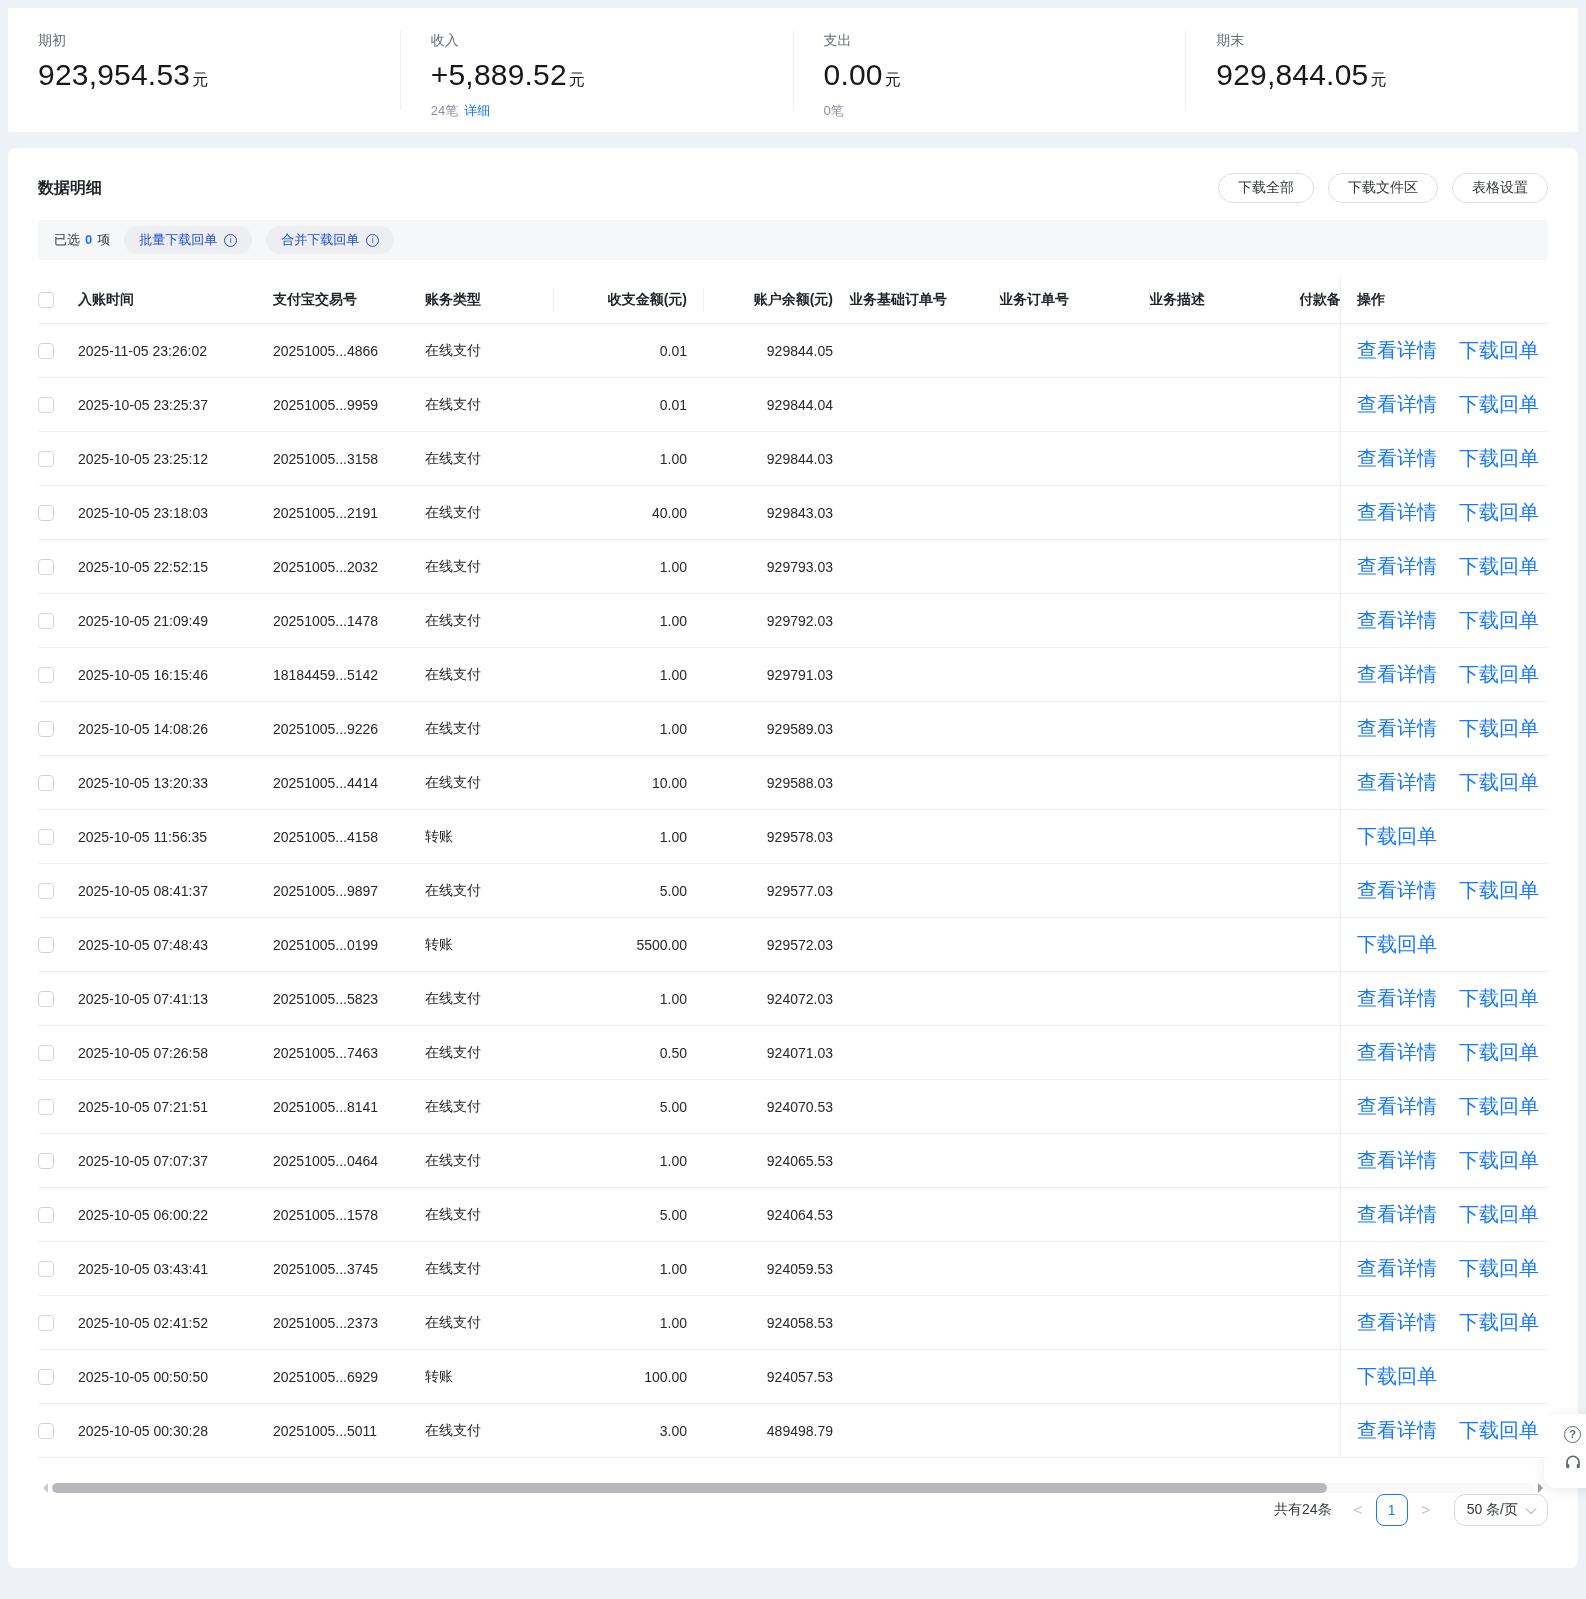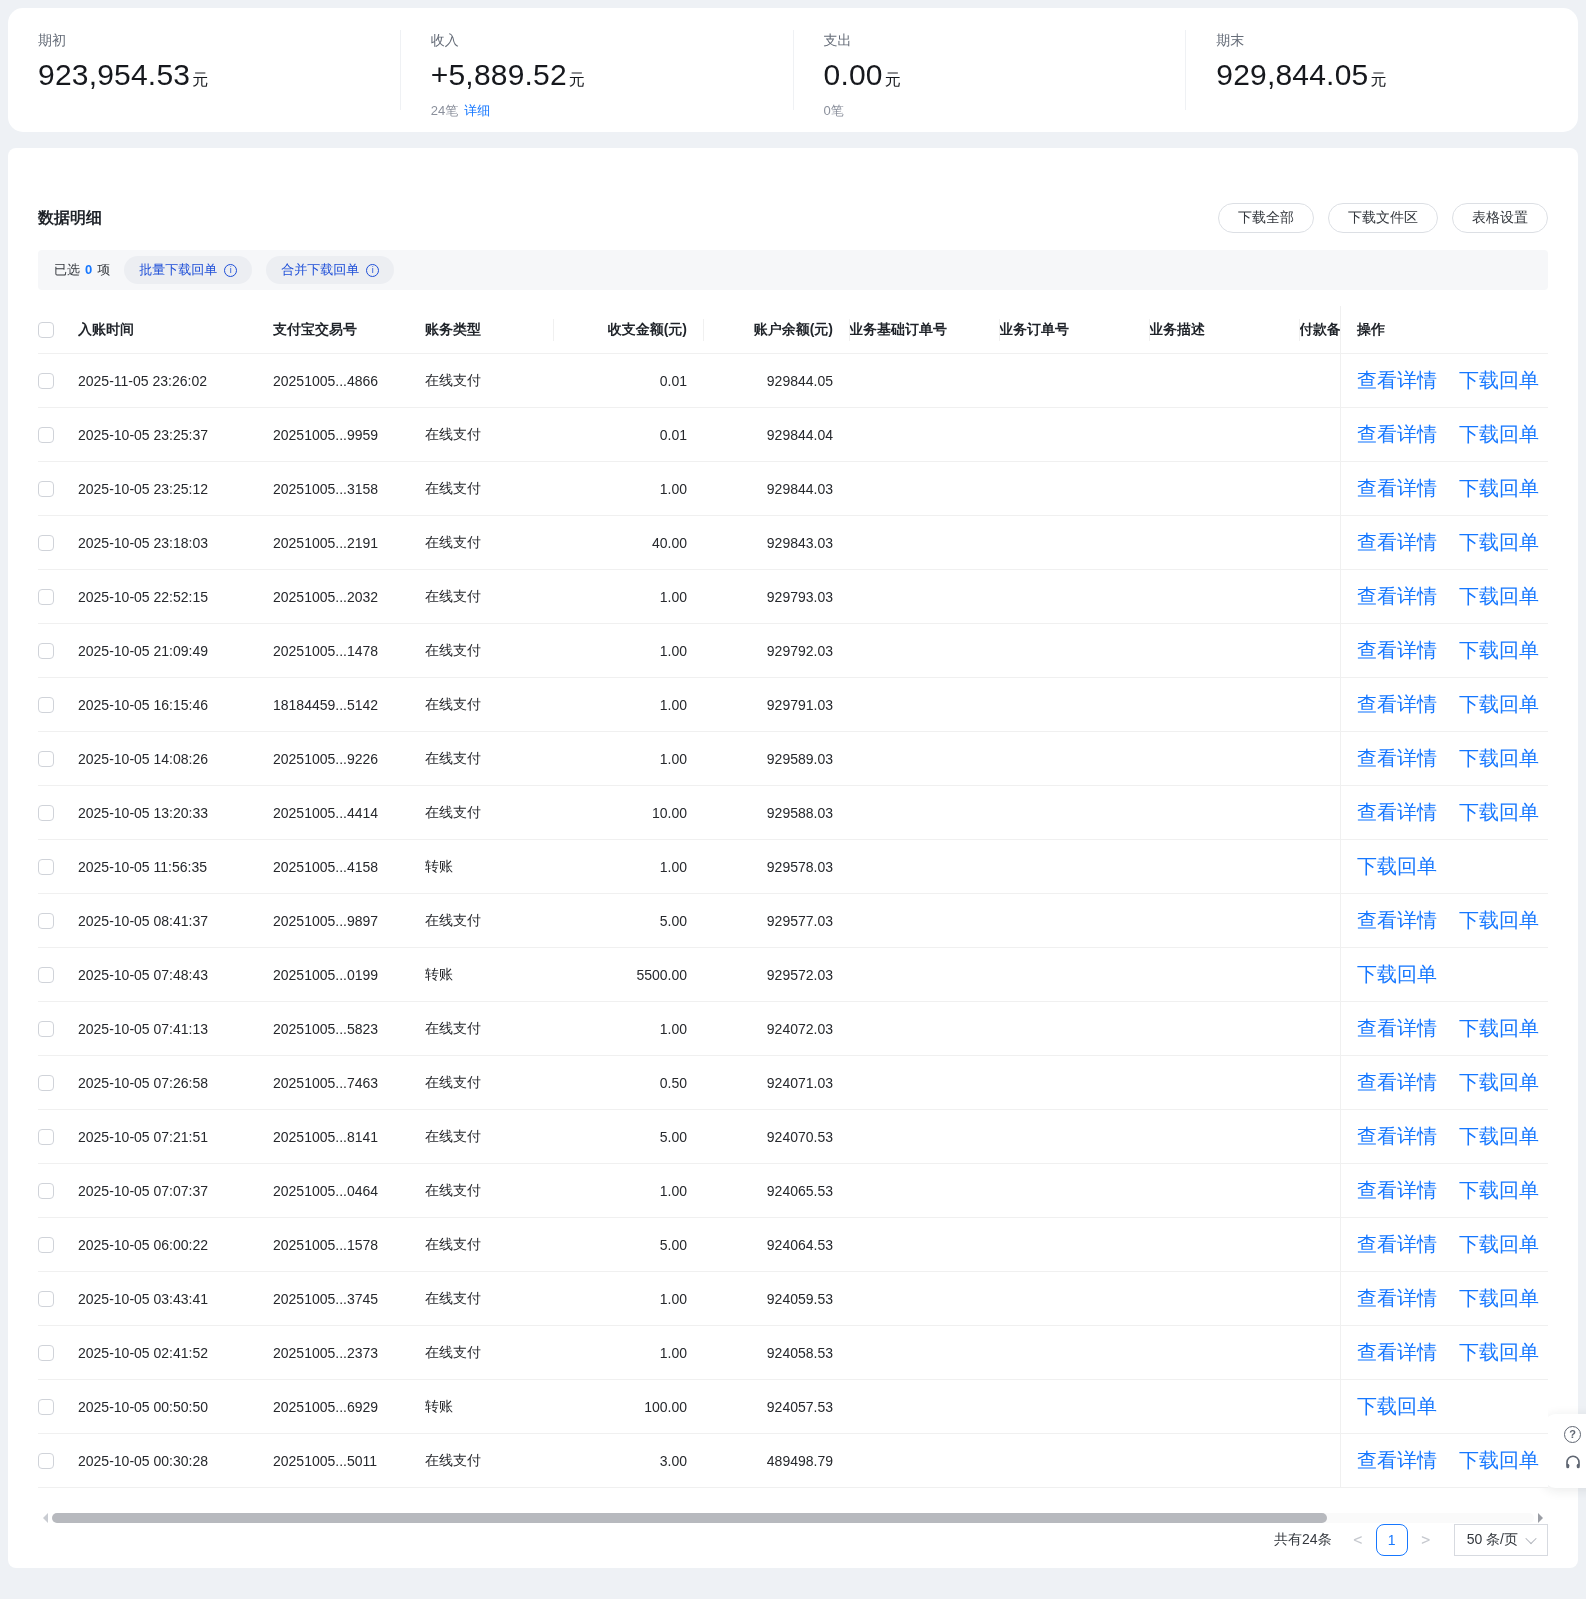--- a/index.html
+++ b/index.html
@@ -5,36 +5,36 @@
   * { box-sizing: border-box; }
   html,body { margin:0; padding:0; }
   body {
     width:1586px; height:1599px; position:relative; overflow:hidden;
     background:#eef1f5; color:#26282c;
     font-family:"Liberation Sans","DejaVu Sans",sans-serif;
   }
   
   .summary-card {
     position:absolute; left:8px; top:8px; width:1570px; height:124px;
-    background:#fff; border-radius:15px; display:flex; padding:22px 0;
+    background:#fff; border-radius:0; display:flex; padding:22px 0;
   }
   .summary-item { flex:1; padding:2px 30px 0 30px; }
   .summary-item + .summary-item { border-left:1px solid #eff1f4; }
   .sum-label { font-size:14px; color:#646b77; }
   .sum-value { margin-top:8px; font-size:30px; font-weight:500; color:#16181d; letter-spacing:0.2px; }
   .sum-unit { font-size:16px; font-weight:400; margin-left:2px; }
   .sum-sub { margin-top:10px; font-size:13px; color:#8b909c; }
   .sum-detail-link { color:#1677ff; margin-left:6px; cursor:pointer; }
 
   
   .main-card {
     position:absolute; left:8px; top:148px; width:1570px; height:1420px;
     background:#fff; border-radius:8px; padding:0 30px;
   }
-  .section-header { display:flex; justify-content:space-between; align-items:center; padding-top:24px; height:56px;margin-top:30px; }
+  .section-header { display:flex; justify-content:space-between; align-items:center; padding-top:24px; height:56px; }
   .section-title { font-size:16px; font-weight:700; color:#1f2329; }
   .header-buttons { display:flex; }
   .pill-btn {
     height:30px; padding:0 19px; margin-left:14px; background:#fff;
     border:1px solid #dcdfe4; border-radius:16px; font-size:14px; color:#33373d;
     display:flex; align-items:center; cursor:pointer;
     font-family:Liberation Sans, sans-serif;
   }
   
   .selection-bar {
@@ -93,21 +93,21 @@
 
   
   .pagination { display:flex; justify-content:flex-end; align-items:center; font-size:14px; color:#33373d; }
   .pg-total { margin-right:14px; }
   .pg-arrow { color:#c6c9cf; font-size:15px; width:24px; text-align:center; cursor:pointer; font-family:"DejaVu Sans Mono",monospace; }
   .pg-current {
     width:32px; height:32px; margin:0 6px; border:1px solid #1677ff; border-radius:8px;
     color:#1677ff; background:#fff; display:flex; align-items:center; justify-content:center; cursor:pointer;
   }
   .page-size {
-    height:32px; margin-left:16px; border:1px solid #d7dae0; border-radius:0; background:#fff;
+    height:32px; margin-left:16px; border:1px solid #d7dae0; border-radius:11px; background:#fff;
     padding:0 12px; display:flex; align-items:center; gap:9px; cursor:pointer;justify-content:center;
   }
   .caret-down {
     width:8px; height:8px; border-right:1.6px solid #b0b4bc; border-bottom:1.6px solid #b0b4bc;
     transform:rotate(45deg) translate(-1px,-1px); display:inline-block;
   }
 
   
   .float-widget {
     position:absolute; right:-24px; top:1414px; width:66px; height:74px;

